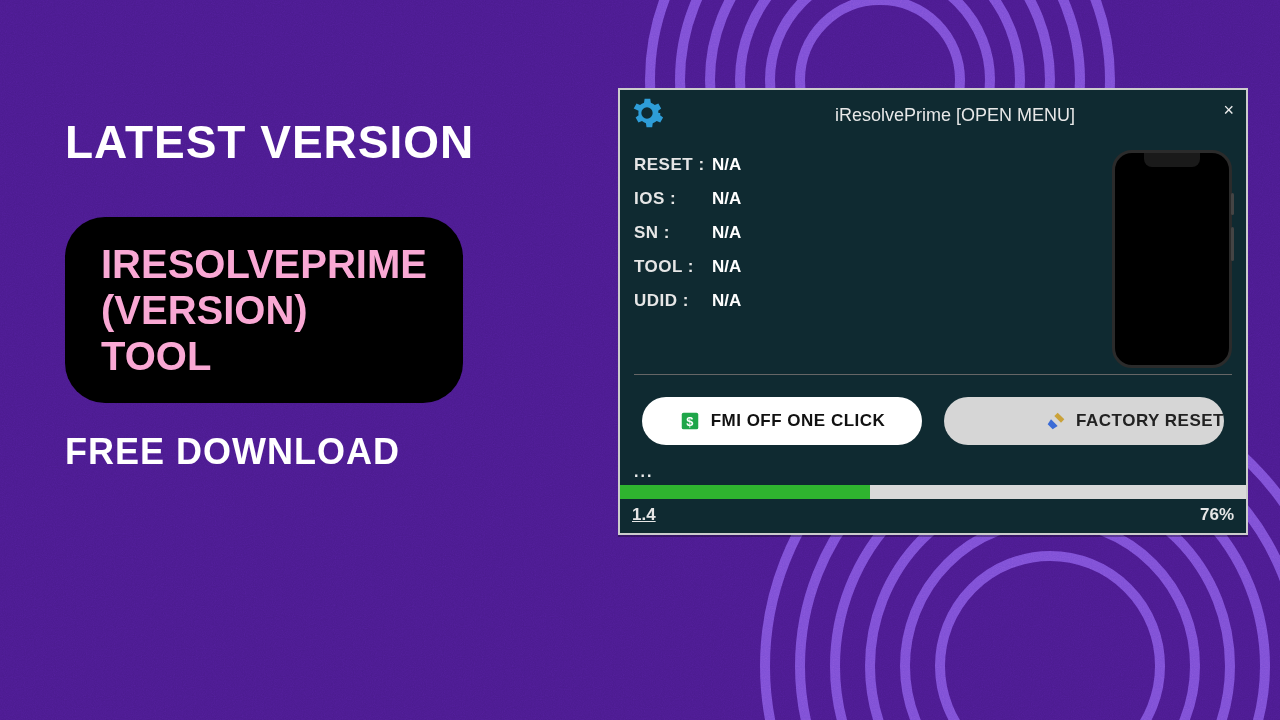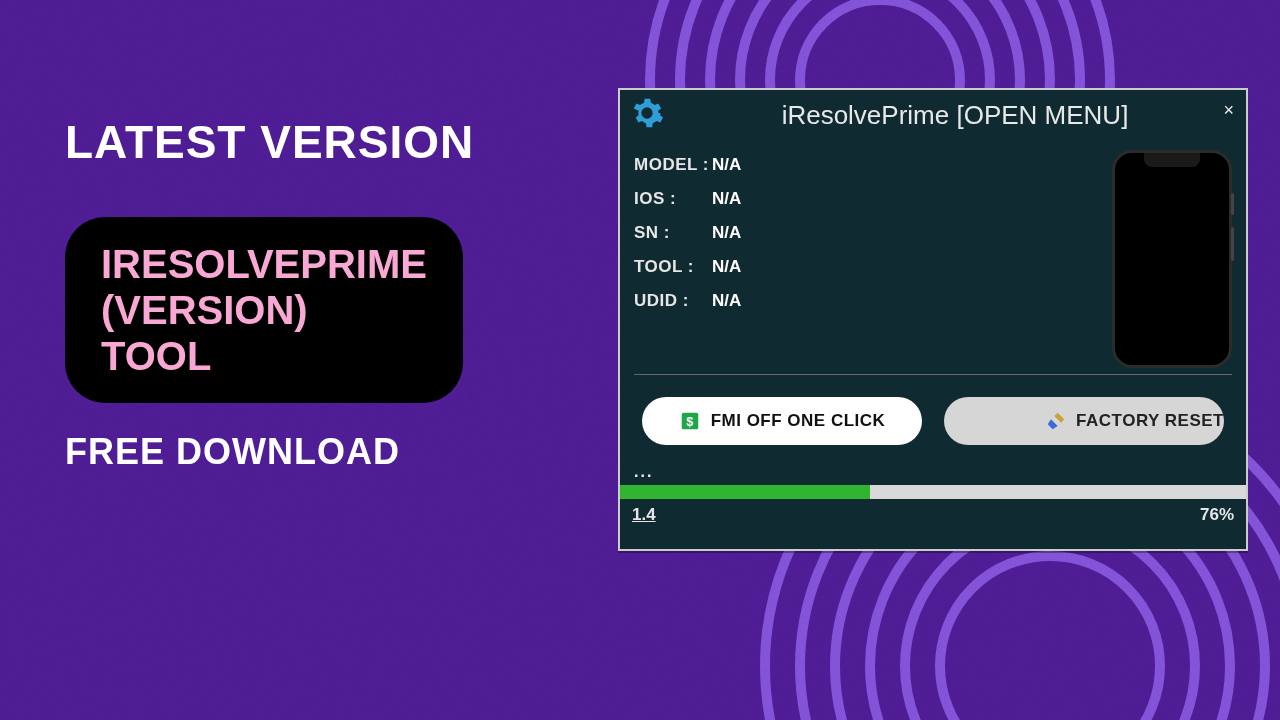--- a/index.html
+++ b/index.html
@@ -52,21 +52,21 @@
   border: 2px solid #ccc;
   box-shadow: 0 2px 0 rgba(0,0,0,.3);
   color: #e6e6e6;
 }
 .app .titlebar {
   display: flex; align-items: center; gap: 10px;
   padding: 6px 10px 4px 10px;
   position: relative;
 }
 .gear { color:#2e9dd8; flex: none; }
-.app .title { flex: 1; text-align: center; font-size: 26px; color:#e8e8e8; font-weight: 400; }
+.app .title { flex: 1; text-align: center; font-size: 18px; color:#e8e8e8; font-weight: 400; }
 .app .close { position:absolute; right:12px; top:10px; color:#eee; font-size:18px; cursor:pointer; }
 
 .body { display:flex; padding: 10px 14px 4px 14px; gap: 14px; }
 .info { flex:1; }
 .info .row { display:flex; align-items:center; font-size:17px; margin: 7px 0 14px 0; color:#e6e6e6; }
 .info .row .label { width: 78px; font-weight:600; letter-spacing:.5px; }
 .info .row .value { font-weight:600; color:#ffffff; }
 
 .phone {
   width: 120px; height: 218px;
@@ -99,21 +99,21 @@
 }
 .btn.primary { background:#fff; color:#111; }
 .btn.secondary { background:#d6d6d6; color:#222;justify-content:flex-end; }
 .btn .ic { display:inline-flex; }
 
 .ellipsis { padding: 0 14px 4px 14px; color:#eee; font-size:16px; font-weight:700; letter-spacing:2px; }
 
 .progress { height: 14px; background:#d9d9d9; margin: 0 0 0 0; display:flex; }
 .progress .fill { background:#2fb52f; width:40%; }
 
-.status { display:flex; align-items:flex-end; justify-content:space-between; padding: 6px 12px 24px 12px; font-size:17px; }
+.status { display:flex; align-items:flex-end; justify-content:space-between; padding: 6px 12px 8px 12px; font-size:17px; }
 .status .ver { text-decoration: underline; font-weight:700; }
 .status .msg { flex:1; text-align:center; }
 .status .pct { font-weight:600; }
 </style>
 </head>
 <body>
 
 <div class="arcs top">
   <svg width="520" height="520" viewBox="0 0 520 520">
     <g>
@@ -164,21 +164,21 @@
           <path fill="currentColor" d="M12 8a4 4 0 1 0 0 8 4 4 0 0 0 0-8zm9.4 4c0 .6-.05 1.1-.14 1.6l2.1 1.6-2 3.5-2.5-1a7.7 7.7 0 0 1-2.8 1.6l-.4 2.7h-4l-.4-2.7a7.7 7.7 0 0 1-2.8-1.6l-2.5 1-2-3.5 2.1-1.6c-.1-.5-.14-1-.14-1.6s.05-1.1.14-1.6L2.6 8.8l2-3.5 2.5 1A7.7 7.7 0 0 1 9.9 4.7L10.3 2h4l.4 2.7a7.7 7.7 0 0 1 2.8 1.6l2.5-1 2 3.5-2.1 1.6c.1.5.14 1 .14 1.6z"></path>
         </svg>
     </span>
     <div class="title">iResolvePrime [OPEN MENU]</div>
     <div class="close">×</div>
   </div>
 
   <div class="body">
     <div class="info">
       <div class="row">
-        <span class="label">MODEL :</span>
+        <span class="label">RESET :</span>
         <span class="value">N/A</span>
       </div>
       <div class="row">
         <span class="label">IOS :</span>
         <span class="value">N/A</span>
       </div>
       <div class="row">
         <span class="label">SN :</span>
         <span class="value">N/A</span>
       </div>

